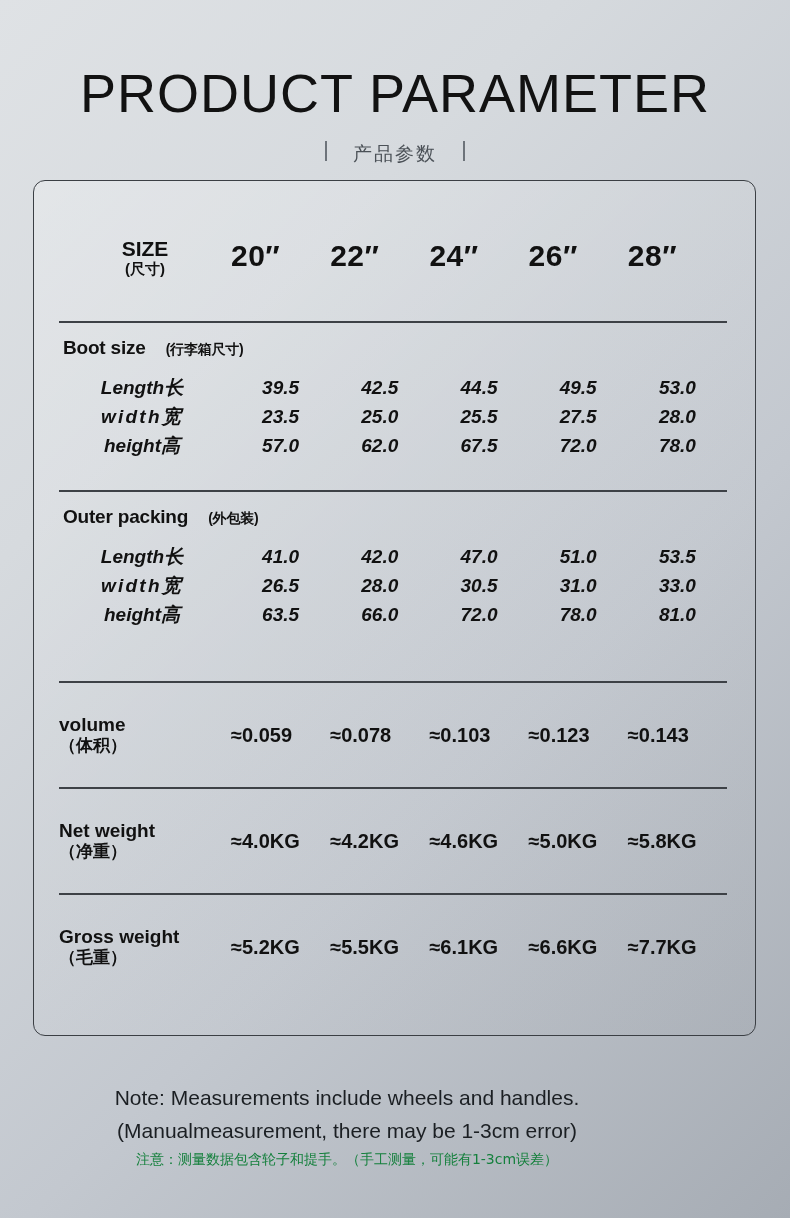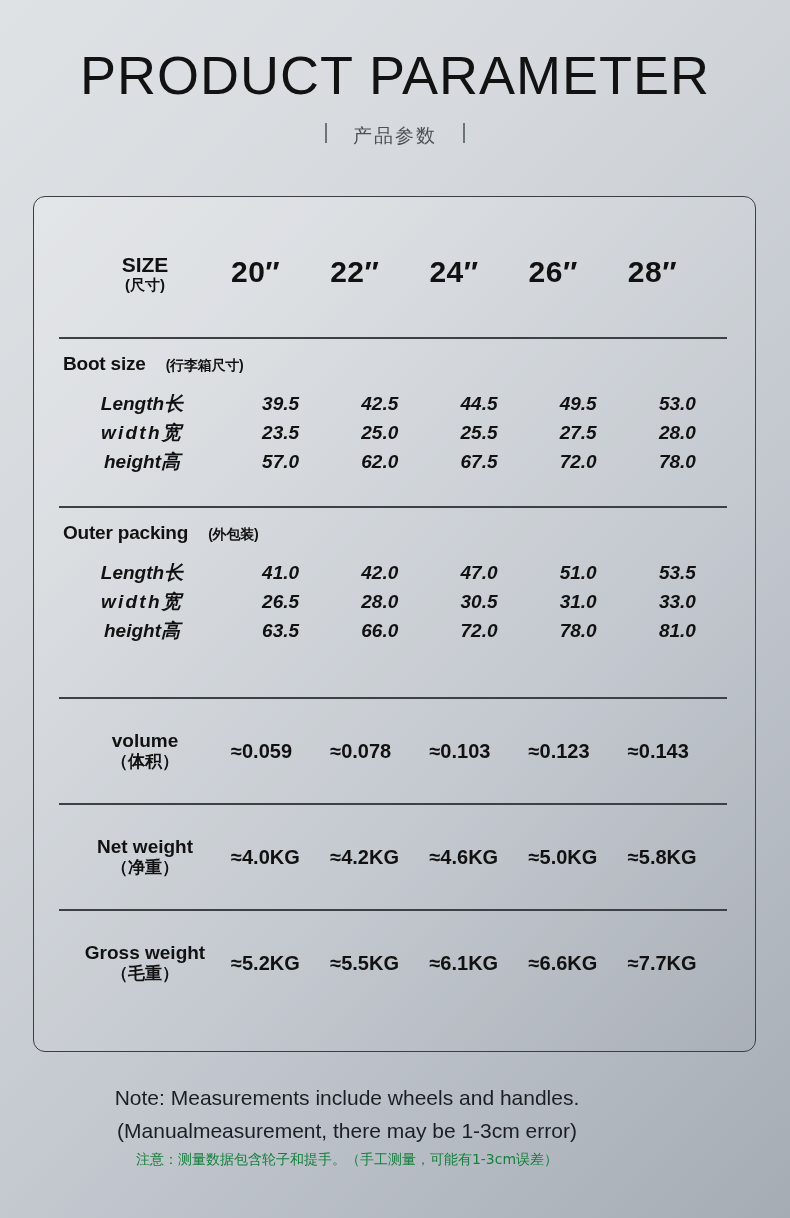--- a/index.html
+++ b/index.html
@@ -12,21 +12,21 @@
   body {
     font-family: "Liberation Sans", "DejaVu Sans", sans-serif;
     background: linear-gradient(135deg, #dfe2e5 0%, #d6dade 28%, #c3c8cf 62%, #a6acb4 100%);
     color: #111;
     position: relative;
     overflow: hidden;
   }
 
   
   .header {
-    padding-top: 46px;
+    padding-top: 64px;
     text-align: center;
   }
   .title {
     font-size: 54px;
     font-weight: 400;
     letter-spacing: 1px;
     color: #121212;
     line-height: 1.1;
   }
   .subtitle-row {
@@ -44,21 +44,21 @@
   .subtitle {
     font-size: 19px;
     color: #4b5157;
     letter-spacing: 2px;
   }
 
   
   .card {
     position: absolute;
     left: 33px;
-    top: 196px;
+    top: 180px;
     width: 723px;
     height: 856px;
     border: 1.6px solid #3b3f44;
     border-radius: 12px;
     background: linear-gradient(135deg, rgba(255,255,255,0.22) 0%, rgba(255,255,255,0.06) 45%, rgba(0,0,0,0.02) 100%);
   }
 
   .tbl {
     position: absolute;
     left: 25px;
@@ -138,21 +138,21 @@
   }
 
   
   .srow {
     height: 104px;
   }
   .srow .lab {
     font-size: 19px;
     font-weight: bold;
     line-height: 1.15;
-    text-align: center;
+    text-align: left;
   }
   .srow .lab .cn { display:block; font-size: 17px; font-weight: bold; }
   .srow .cell {
     font-size: 20px;
     font-weight: bold;
   }
   .sp22 { height: 22px; }
   .sp30 { height: 30px; }
 
   

